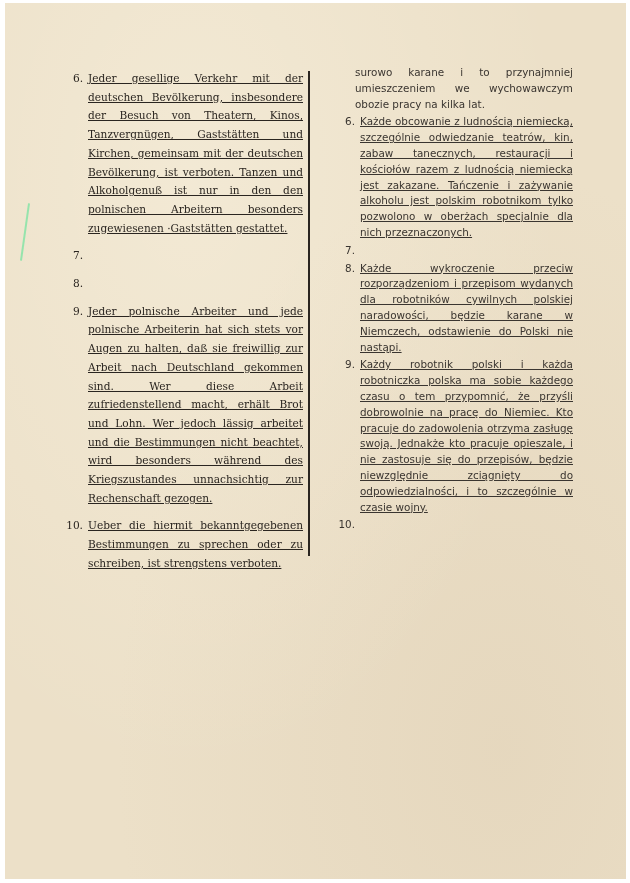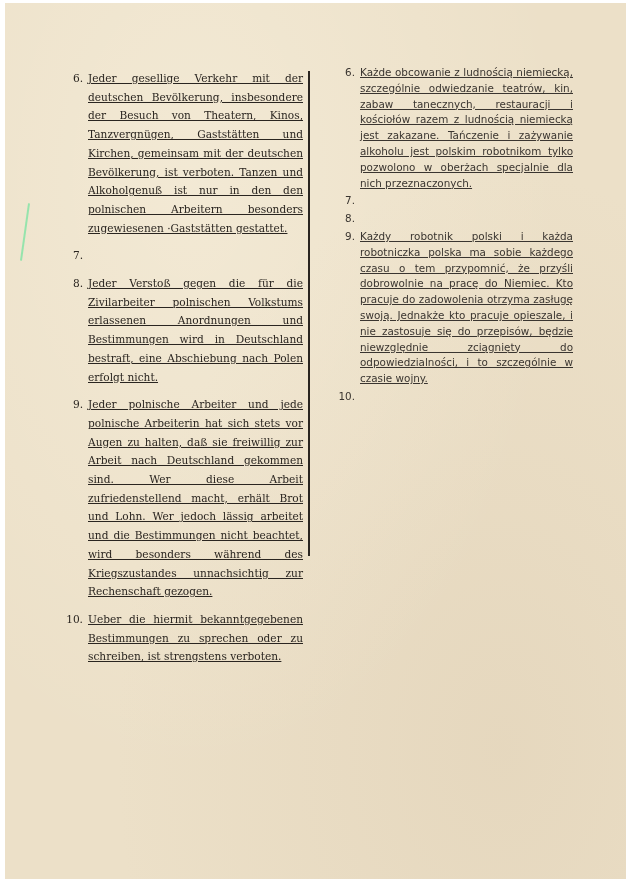--- a/index.html
+++ b/index.html
@@ -75,44 +75,45 @@
   <div class="col col-left">
     <div class="item">
       <span class="num">6.</span>
       <span class="txt">Jeder gesellige Verkehr mit der deutschen Bevölkerung, insbesondere der Besuch von Theatern, Kinos, Tanzvergnügen, Gaststätten und Kirchen, gemeinsam mit der deutschen Bevölkerung, ist verboten. Tanzen und Alkoholgenuß ist nur in den den polnischen Arbeitern besonders zugewiesenen ·Gaststätten gestattet.</span>
     </div>
     <div class="item">
       <span class="num">7.</span>
     </div>
     <div class="item">
       <span class="num">8.</span>
-      <span class="txt">Jeder Verstoß gegen die für die Zivilarbeiter polnischen Volkstums erlassenen Anordnungen und Bestimmungen wird in Deutschland bestraft, eine Abschiebung nach Polen erfolgt nicht.</span>
     </div>
     <div class="item">
       <span class="num">9.</span>
       <span class="txt">Jeder polnische Arbeiter und jede polnische Arbeiterin hat sich stets vor Augen zu halten, daß sie freiwillig zur Arbeit nach Deutschland gekommen sind. Wer diese Arbeit zufriedenstellend macht, erhält Brot und Lohn. Wer jedoch lässig arbeitet und die Bestimmungen nicht beachtet, wird besonders während des Kriegszustandes unnachsichtig zur Rechenschaft gezogen.</span>
     </div>
     <div class="item">
       <span class="num">10.</span>
       <span class="txt">Ueber die hiermit bekanntgegebenen Bestimmungen zu sprechen oder zu schreiben, ist strengstens verboten.</span>
     </div>
   </div>
 
   <div class="divider"></div>
 
   <div class="col col-right">
+    <div class="cont">surowo karane i to przynajmniej umieszczeniem we wychowawczym obozie pracy na kilka lat.</div>
     <div class="item">
       <span class="num">6.</span>
       <span class="txt">Każde obcowanie z ludnością niemiecką, szczególnie odwiedzanie teatrów, kin, zabaw tanecznych, restauracji i kościołów razem z ludnością niemiecką jest zakazane. Tańczenie i zażywanie alkoholu jest polskim robotnikom tylko pozwolono w oberżach specjalnie dla nich przeznaczonych.</span>
     </div>
     <div class="item">
       <span class="num">7.</span>
     </div>
     <div class="item">
       <span class="num">8.</span>
+      <span class="txt">Każde wykroczenie przeciw rozporządzeniom i przepisom wydanych dla robotników cywilnych polskiej naradowości, będzie karane w Niemczech, odstawienie do Polski nie nastąpi.</span>
     </div>
     <div class="item">
       <span class="num">9.</span>
       <span class="txt">Każdy robotnik polski i każda robotniczka polska ma sobie każdego czasu o tem przypomnić, że przyśli dobrowolnie na pracę do Niemiec. Kto pracuje do zadowolenia otrzyma zasługę swoją. Jednakże kto pracuje opieszale, i nie zastosuje się do przepisów, będzie niewzględnie zciągnięty do odpowiedzialności, i to szczególnie w czasie wojny.</span>
     </div>
     <div class="item">
       <span class="num">10.</span>
     </div>
   </div>
 

